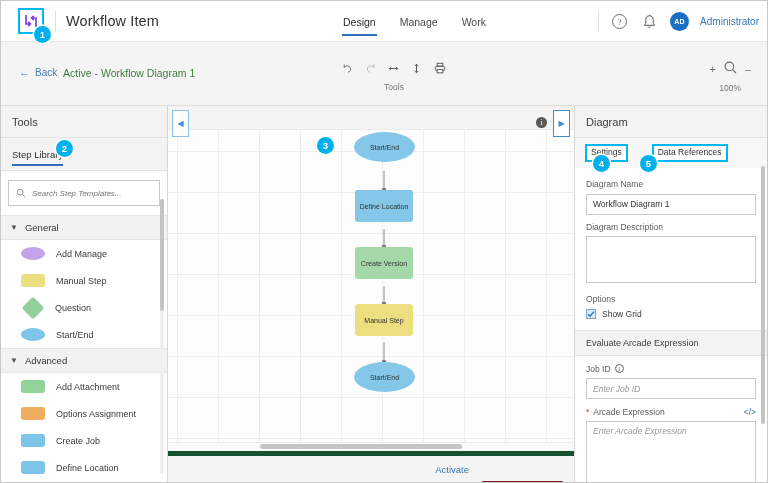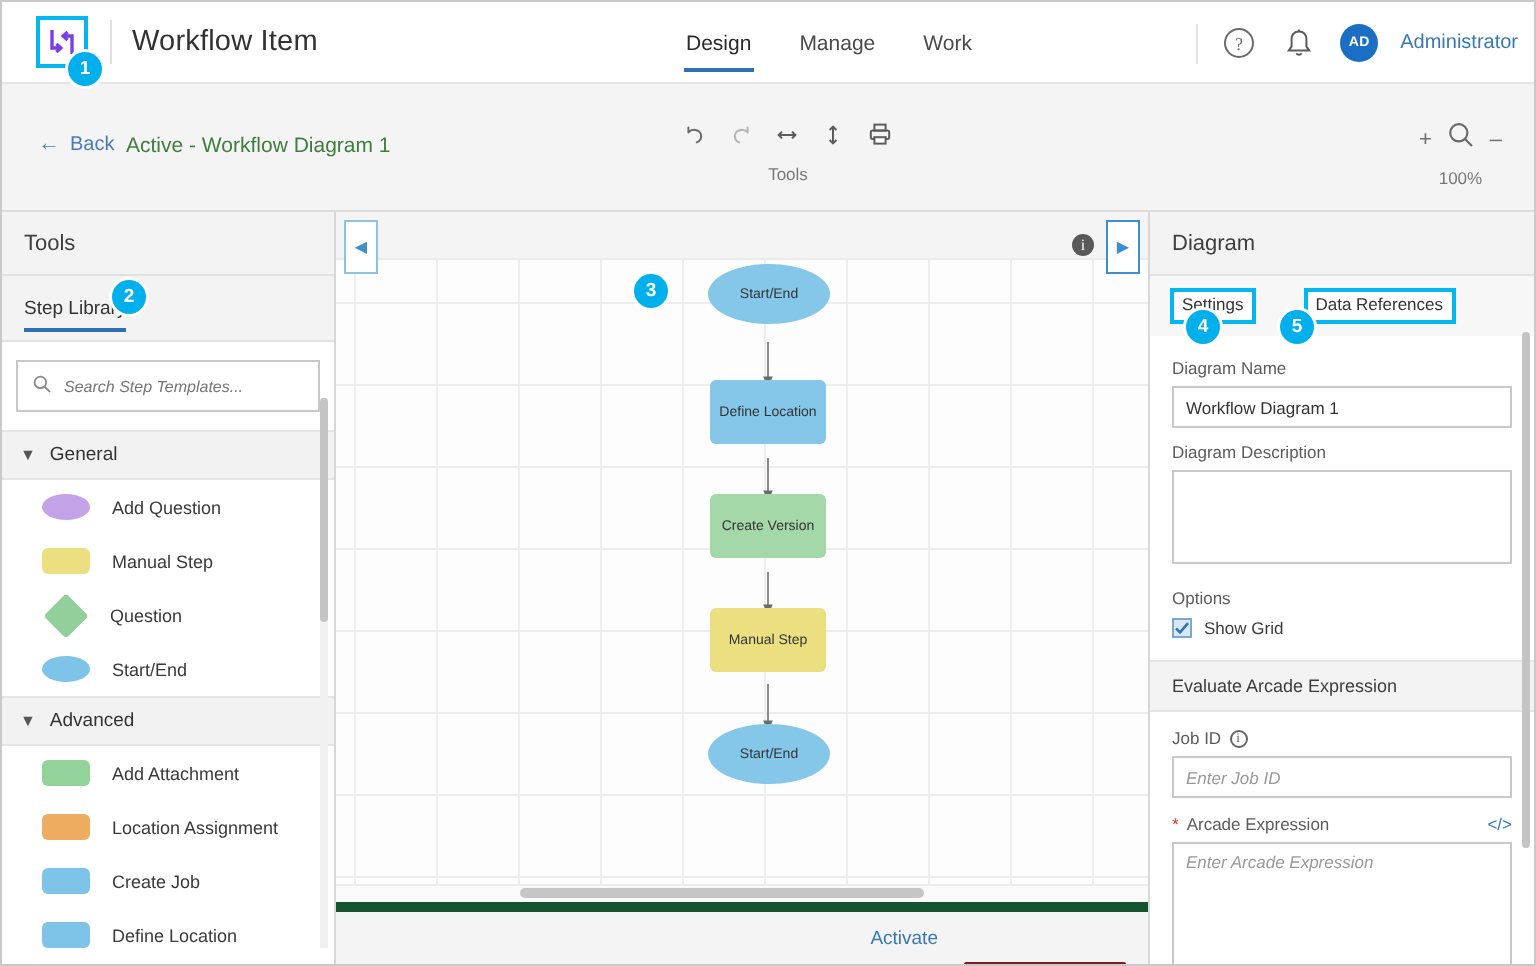--- a/index.html
+++ b/index.html
@@ -414,21 +414,21 @@
       <input class="search-input" type="text" placeholder="Search Step Templates..." style="">
     </div>
 
     <div class="group-hdr" style="margin-top:9px">
       <span class="chev">▼</span>
       <span>General</span>
     </div>
     <ul class="step-list">
       <li class="step-item">
         <span class="sw ellipse" style="background:#c3a3e8"></span>
-        <span>Add Question</span>
+        <span>Add Manage</span>
       </li>
       <li class="step-item">
         <span class="sw rect" style="background:#ecdf7f"></span>
         <span>Manual Step</span>
       </li>
       <li class="step-item">
         <span class="sw diamond" style="background:#92cf9a;margin-left:4px;margin-right:3px"></span>
         <span>Question</span>
       </li>
       <li class="step-item">
@@ -441,21 +441,21 @@
       <span class="chev">▼</span>
       <span>Advanced</span>
     </div>
     <ul class="step-list">
       <li class="step-item">
         <span class="sw rect" style="background:#92d39a"></span>
         <span>Add Attachment</span>
       </li>
       <li class="step-item">
         <span class="sw rect" style="background:#eeac5e"></span>
-        <span>Location Assignment</span>
+        <span>Options Assignment</span>
       </li>
       <li class="step-item">
         <span class="sw rect" style="background:#7ec4e8"></span>
         <span>Create Job</span>
       </li>
       <li class="step-item">
         <span class="sw rect" style="background:#7ec4e8"></span>
         <span>Define Location</span>
       </li>
       <li class="step-item">

